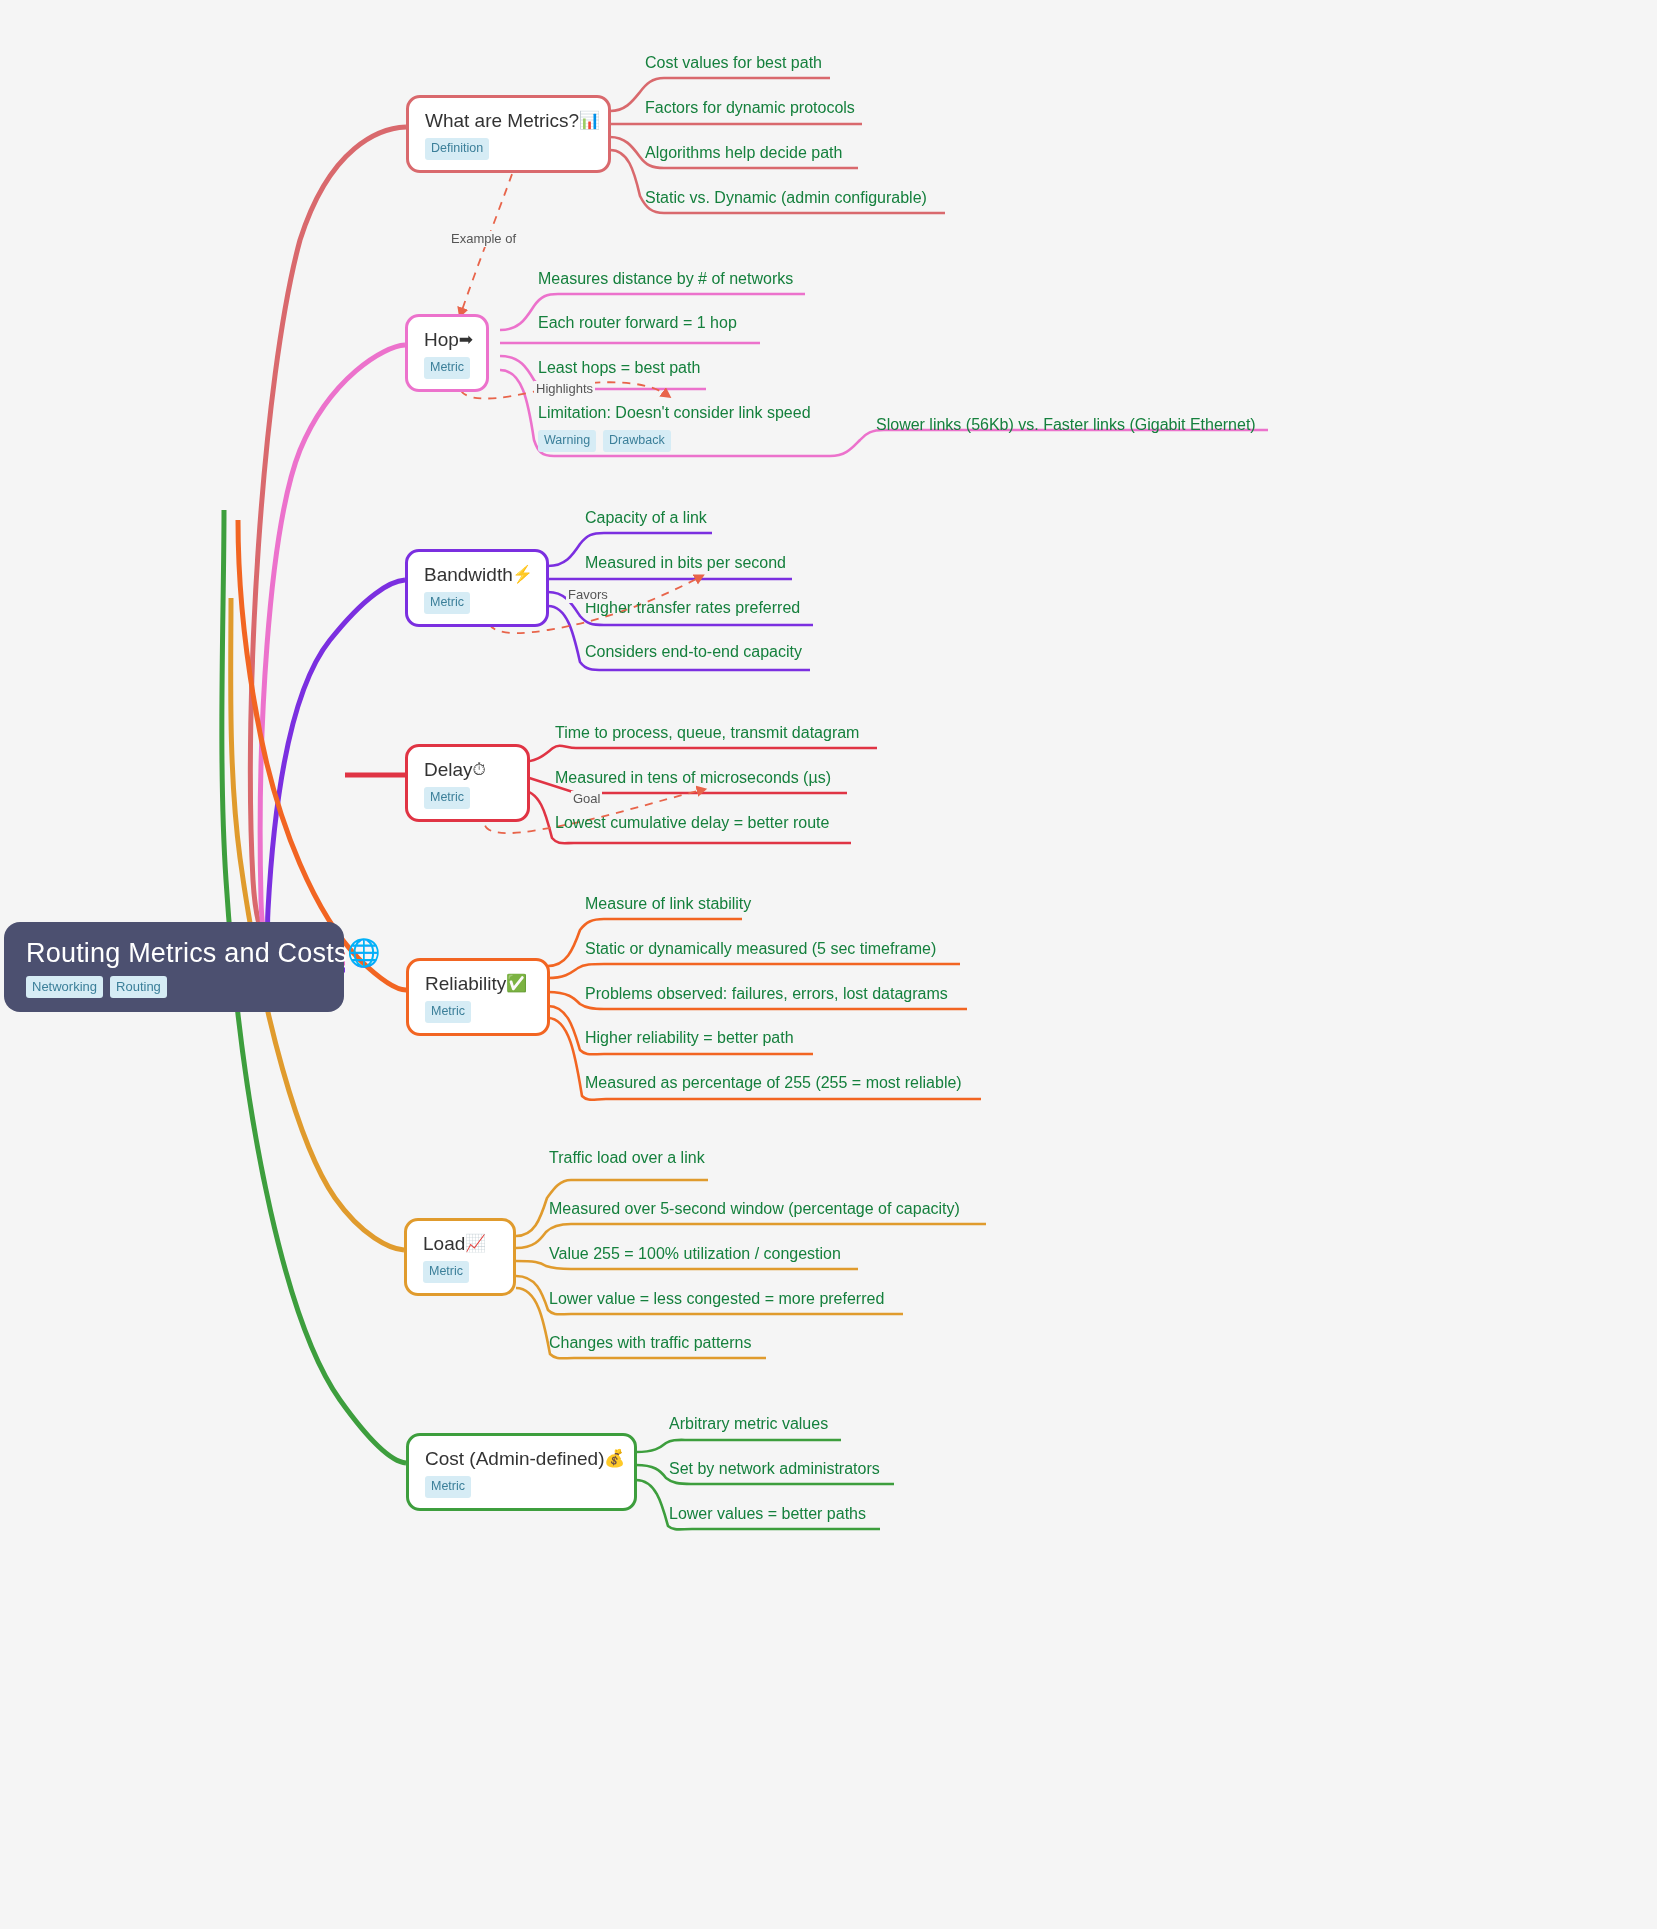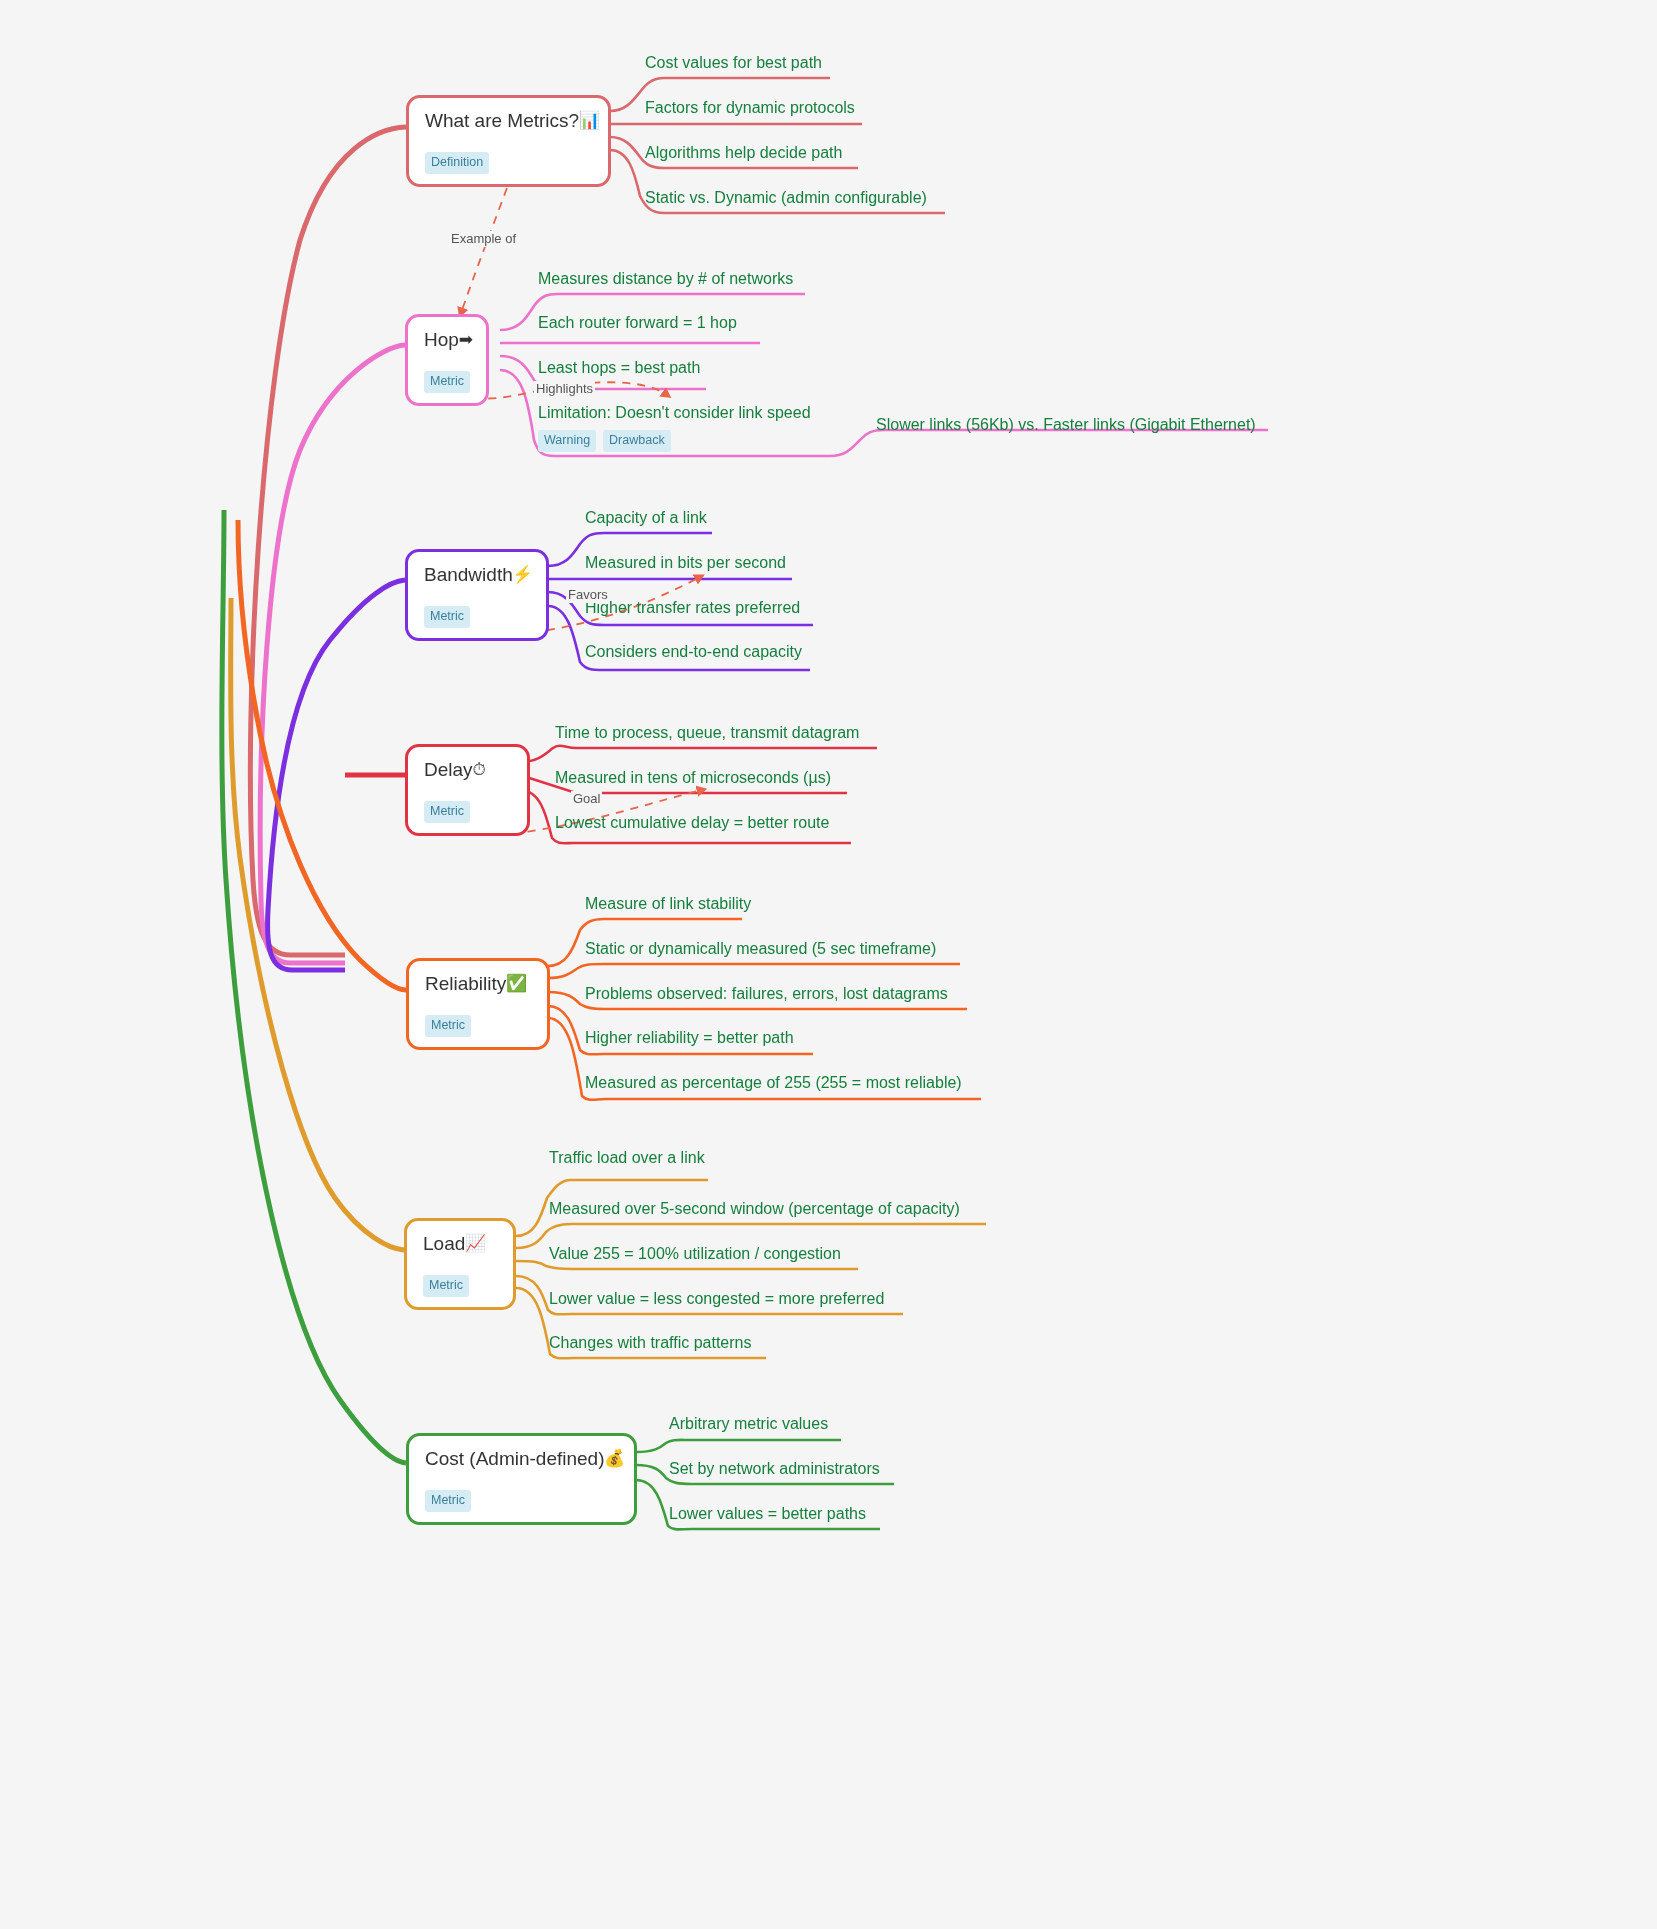--- a/index.html
+++ b/index.html
@@ -61,21 +61,21 @@
   
   .branch-node {
     position: absolute;
     background: #ffffff;
     border: 3px solid #000000;
     border-radius: 14px;
     padding: 11px 16px 10px 16px;
     box-sizing: border-box;
     display: flex;
     flex-direction: column;
-    gap: 20px;
+    gap: 6px;
   }
   .branch-title {
     font-size: 19px;
     line-height: 23px;
     color: #333333;
     white-space: nowrap;
     display: flex;
     align-items: center;
   }
   .branch-title .emoji { font-size: 17px; line-height: 17px; }
@@ -168,20 +168,29 @@
       <marker id="arrowhead" markerWidth="7" markerHeight="7" refX="3" refY="3.2" orient="auto">
         <path d="M 0 0 L 6 3.2 L 0 6.4 z" fill="#e8644a"></path>
       </marker>
     </defs>
     <path fill="none" stroke="#e8644a" stroke-width="1.8" stroke-dasharray="8 7" marker-end="url(#arrowhead)" d="M 517 160 C 505 195 480 258 461 313"></path>
     <path fill="none" stroke="#e8644a" stroke-width="1.8" stroke-dasharray="8 7" marker-end="url(#arrowhead)" d="M 460 376 C 452 400 480 404 532 392 C 580 381 640 376 667 395"></path>
     <path fill="none" stroke="#e8644a" stroke-width="1.8" stroke-dasharray="8 7" marker-end="url(#arrowhead)" d="M 492 610 C 480 630 500 638 548 630 C 610 620 660 598 700 577"></path>
     <path fill="none" stroke="#e8644a" stroke-width="1.8" stroke-dasharray="8 7" marker-end="url(#arrowhead)" d="M 490 812 C 475 830 492 838 538 830 C 600 820 660 800 702 790"></path>
   </svg>
 
+  <div class="root-node" style="left:4px; top:922px; width:340px;">
+    <div class="root-title">
+      <span>Routing Metrics and Costs</span><span class="emoji">🌐</span>
+    </div>
+    <div class="root-tags">
+      <span class="tag">Networking</span>
+      <span class="tag">Routing</span>
+    </div>
+  </div>
 
   <div class="branch-node" style="left:406px; top:95px; width:205px; border-color:#d9696d;">
     <div class="branch-title">
       <span>What are Metrics?</span>
         <span class="emoji">📊</span>
     </div>
     <div class="branch-tags">
       <span class="tag">Definition</span>
     </div>
   </div>

